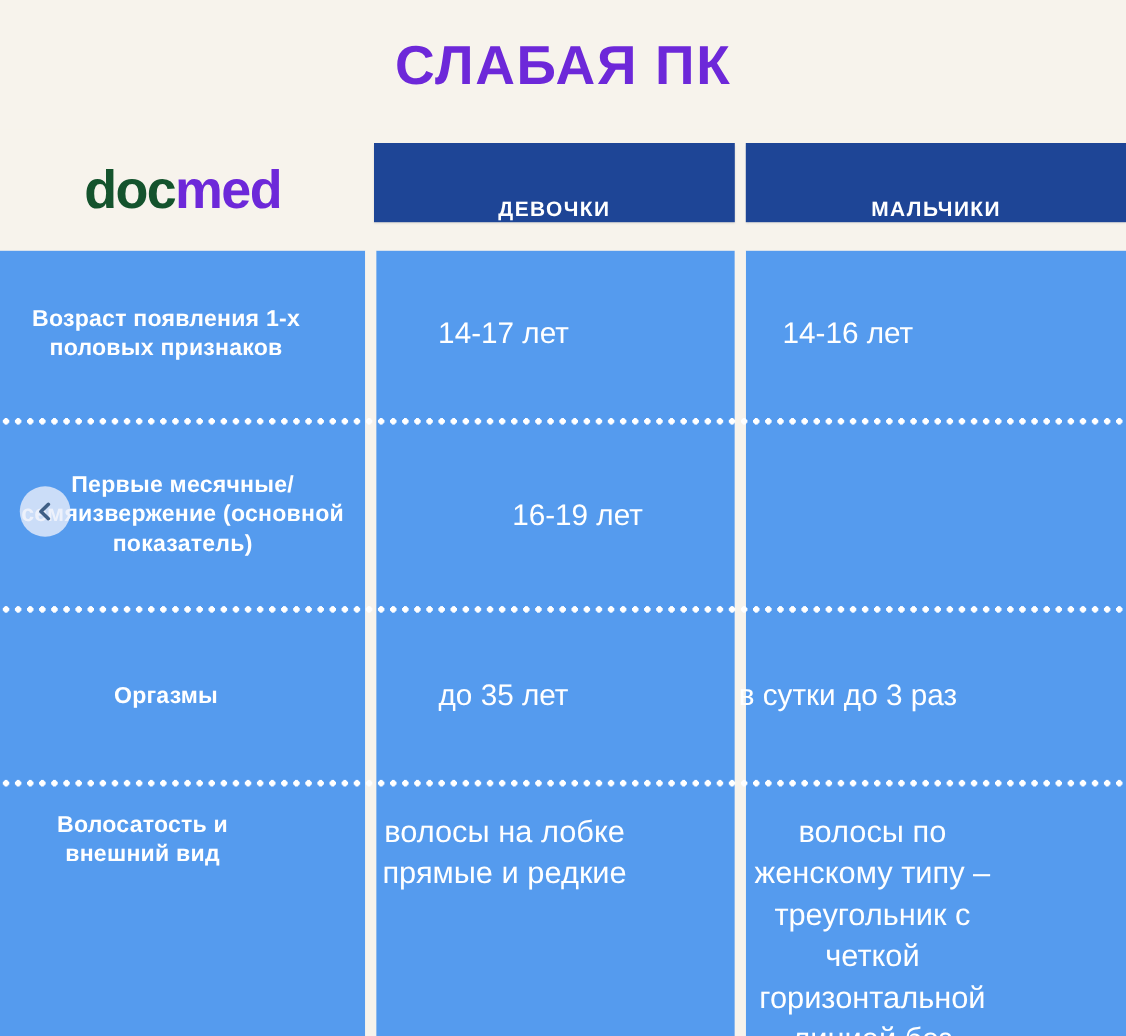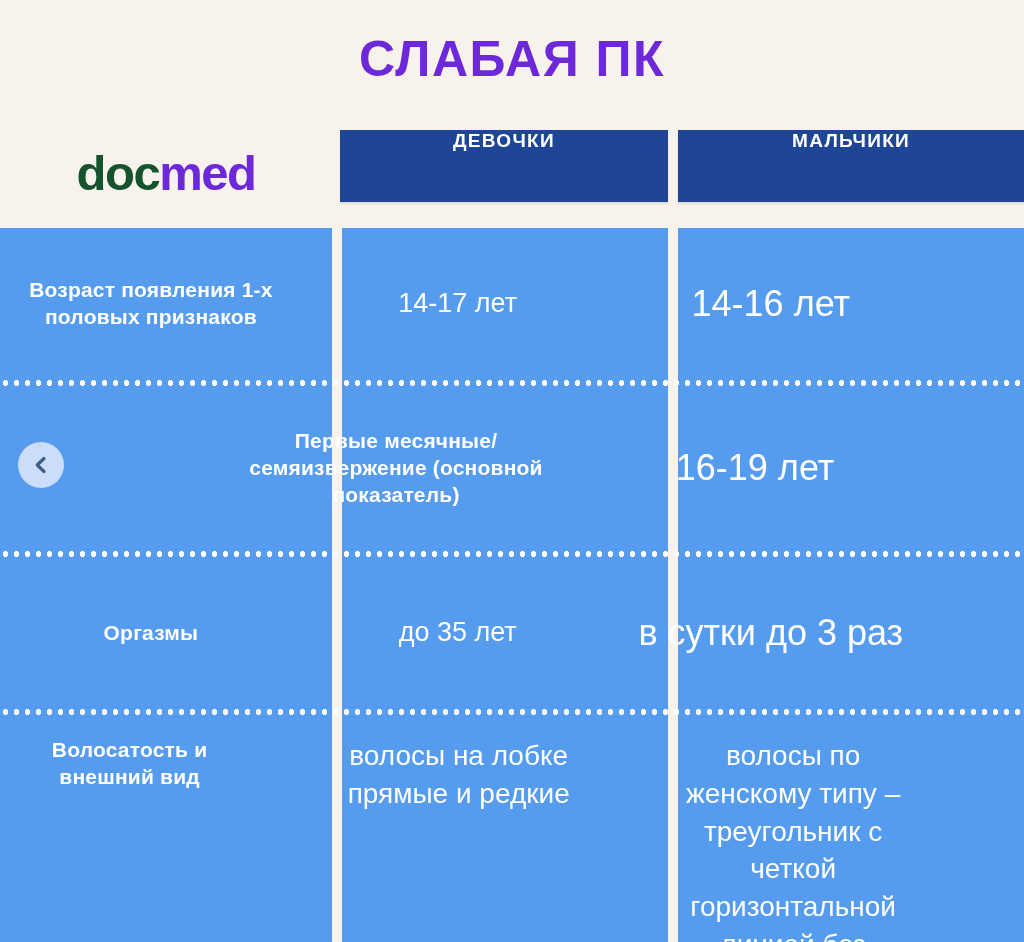--- a/index.html
+++ b/index.html
@@ -75,21 +75,21 @@
   }
   .brand-logo .logo-doc { color: #14532d; }
   .brand-logo .logo-med { color: #6d28d9; }
 
   .col-header {
     position: absolute;
     top: 12px;
     height: 72px;
     background: #1e4596;
     display: flex;
-    align-items: flex-start;
+    align-items: flex-end;
     justify-content: center;
     box-shadow: 0 2px 2px rgba(0,0,0,0.10);
   }
   .col-header.girls { left: 340px; width: 328px; }
   .col-header.boys  { left: 678px; width: 346px; }
   .col-header-text {
     color: #ffffff;
     font-size: 19px;
     font-weight: bold;
     letter-spacing: 1.3px;
@@ -146,21 +146,20 @@
     top: 0;
     width: 1024px;
     height: 714px;
     z-index: 4;
   }
   .data-row {
     position: absolute;
     left: 0;
     width: 928px;
     display: flex;
-    justify-content: flex-end;
   }
   .cell {
     display: flex;
     align-items: center;
     justify-content: center;
     box-sizing: border-box;
     text-align: center;
     color: #ffffff;
   }
   .cell.label {
@@ -175,21 +174,21 @@
   .cell.value-girls {
     width: 326px;
     padding: 0 0;
     font-size: 27px;
     font-weight: normal;
     line-height: 1.3;
   }
   .cell.value-boys {
     width: 346px;
     padding: 0 14px;
-    font-size: 36px;
+    font-size: 27px;
     font-weight: normal;
     line-height: 1.3;
   }
   .cell.small { font-size: 28px; line-height: 1.35; }
 
   
   #row-0 { top: 0;   height: 152px; }
   #row-1 { top: 158px; height: 165px; }
   #row-2 { top: 329px; height: 152px; }
   #row-3 { top: 487px; height: 227px; align-items: flex-start; gap: 34px; }

